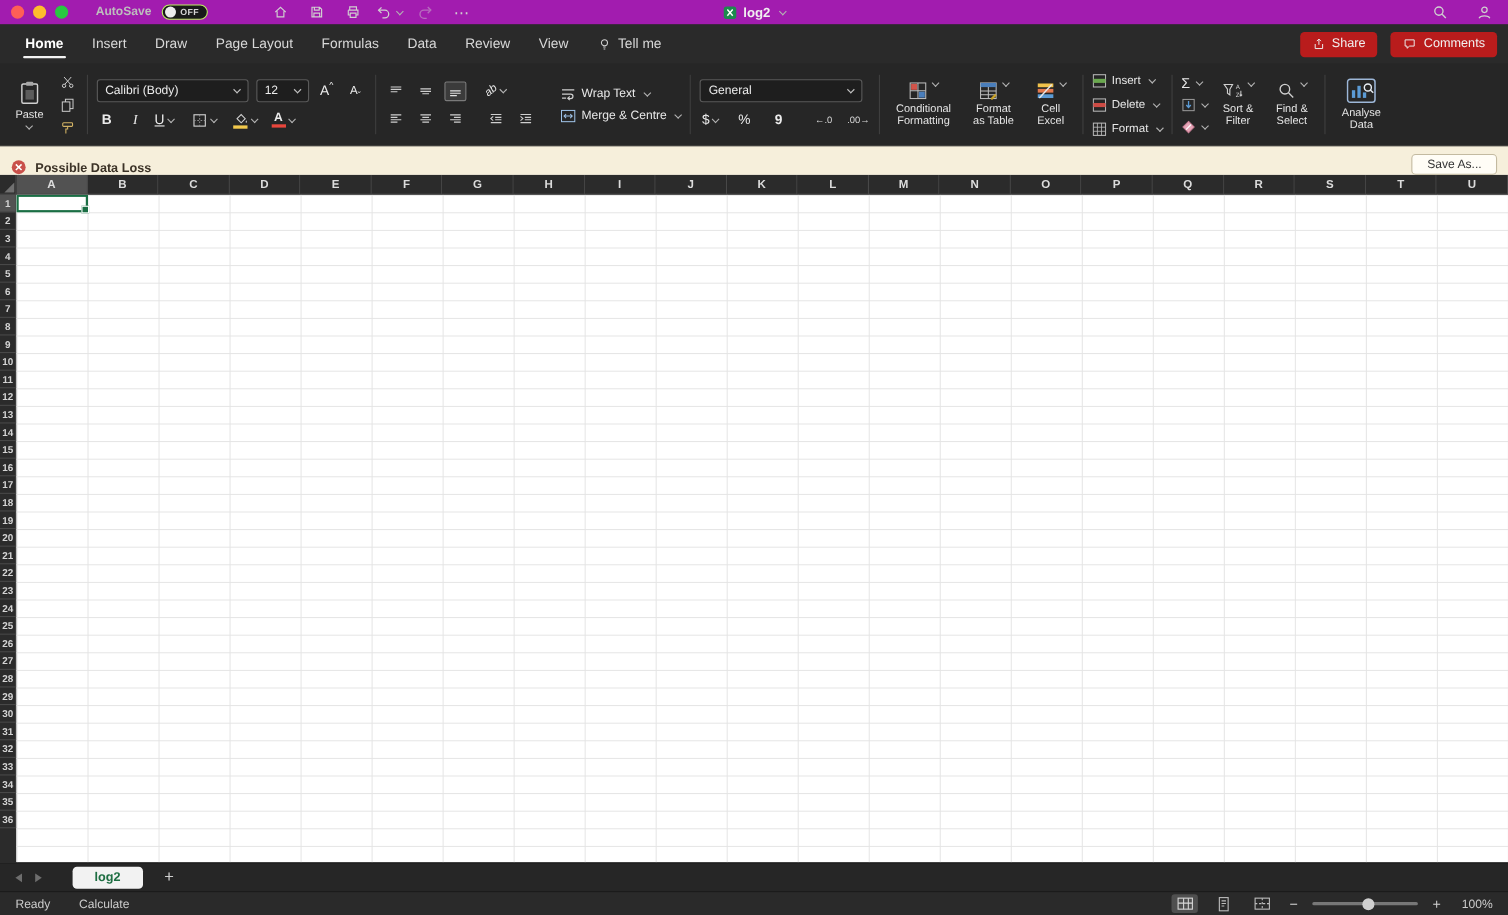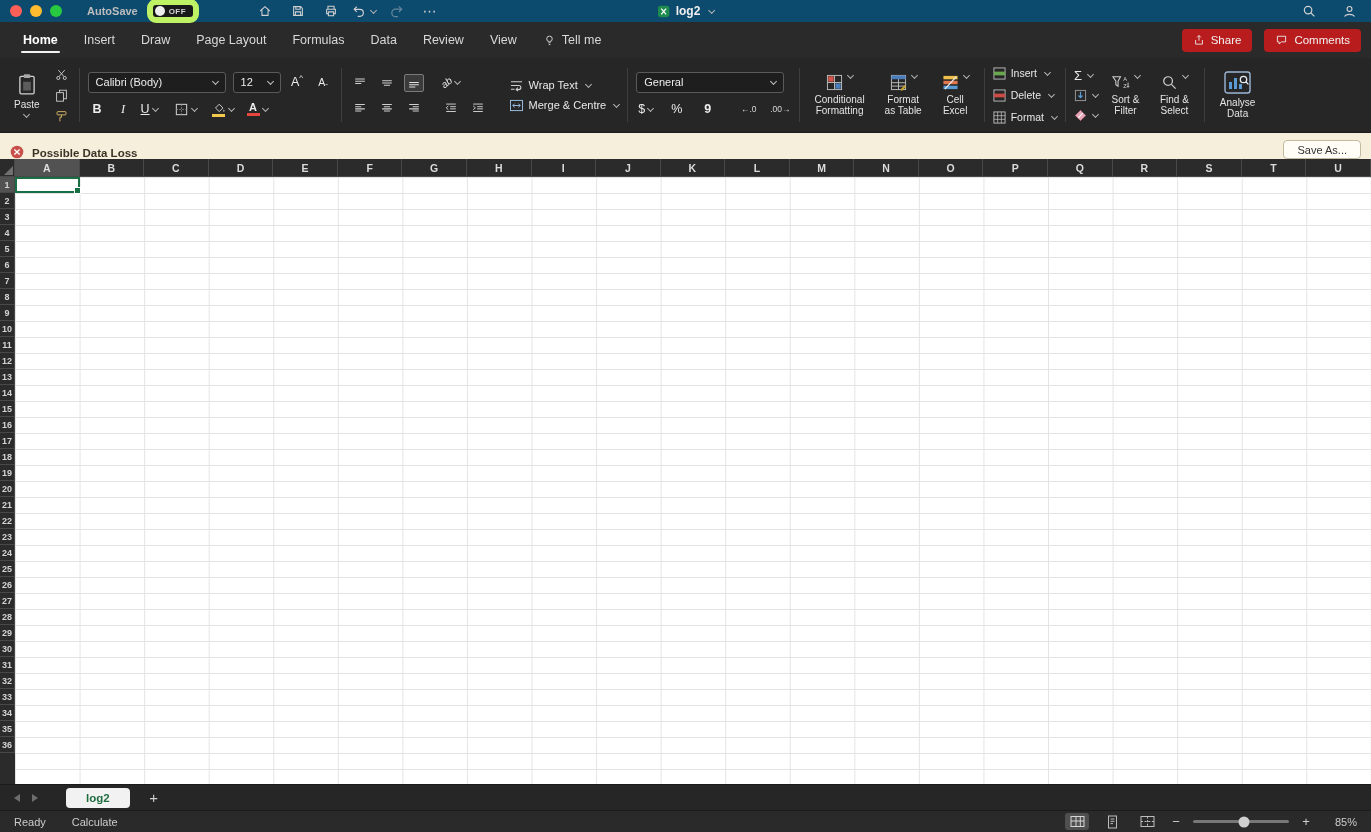--- a/index.html
+++ b/index.html
@@ -1,26 +1,26 @@
 <!DOCTYPE html>
 <html><head>
 <meta charset="utf-8">
 <style>
   * { box-sizing: border-box; margin: 0; padding: 0; }
   html,body { width:1371px; height:832px; overflow:hidden; }
   body { font-family:"Liberation Sans", sans-serif; background:#262626; color:#e6e6e6; }
   .app { display:flex; flex-direction:column; width:1371px; height:832px; }
 
   
-  .titlebar { height:22px; background:#0c4a6e; display:flex; align-items:center; padding:0 10px; gap:9px; position:relative; flex:none; }
+  .titlebar { height:22px; background:#a21caf; display:flex; align-items:center; padding:0 10px; gap:9px; position:relative; flex:none; }
   .traffic { display:flex; gap:8px; margin-right:16px; }
   .tl { width:12px; height:12px; border-radius:50%; }
   .tl.red{background:#ff5f57}.tl.yellow{background:#febc2e}.tl.green{background:#28c840}
   .autosave-label { font-size:11px; font-weight:700; color:#bdbdbd; }
-  .autosave-toggle { display:inline-flex; align-items:center; gap:4px; background:#191919; border:6px solid #bef264; border-radius:9px; padding:1px 7px 1px 2px;justify-content:space-between; }
+  .autosave-toggle { display:inline-flex; align-items:center; gap:4px; background:#191919; border:1px solid #bef264; border-radius:9px; padding:1px 7px 1px 2px;justify-content:space-between; }
   .autosave-toggle .knob { width:10px; height:10px; border-radius:50%; background:#ededed; }
   .autosave-toggle .state { font-size:8px; font-weight:700; color:#d6d6d6; letter-spacing:.4px; }
   .tbtn { width:24px; height:18px; display:flex; align-items:center; justify-content:center; gap:2px; }
   .tbtn.dim svg { opacity:.45; }
   .more-glyph { font-size:14px; color:#d0d0d0; letter-spacing:1px; }
   .doc-title { position:absolute; left:50%; top:0; height:22px; transform:translateX(-50%); display:flex; align-items:center; gap:6px; font-size:12px; font-weight:700; color:#f0f0f0; }
   .right-icons { margin-left:auto; display:flex; gap:16px; align-items:center; }
   .chev { display:inline-block; width:5px; height:5px; border-right:1.2px solid #b3b3b3; border-bottom:1.2px solid #b3b3b3; transform:rotate(45deg); flex:none; margin-left:3px; position:relative; top:-1px; }
 
   
@@ -693,17 +693,17 @@
         <svg width="15" height="13" viewBox="0 0 15 13">
             <rect x="1" y="1.5" width="13" height="10" fill="none" stroke="#bdbdbd" stroke-width="1"></rect>
             <path d="M1 6.5h13M7.5 1.5v10" stroke="#bdbdbd" stroke-width="1" stroke-dasharray="2 1.6"></path>
           </svg>
       </span>
       <span class="zoom-glyph">−</span>
       <span class="ztrack">
           <span class="zthumb"></span>
         </span>
       <span class="zoom-glyph">+</span>
-      <span class="zoom-val">85%</span>
+      <span class="zoom-val">100%</span>
     </div>
   </div>
 
 </div>
 
 </body></html>

